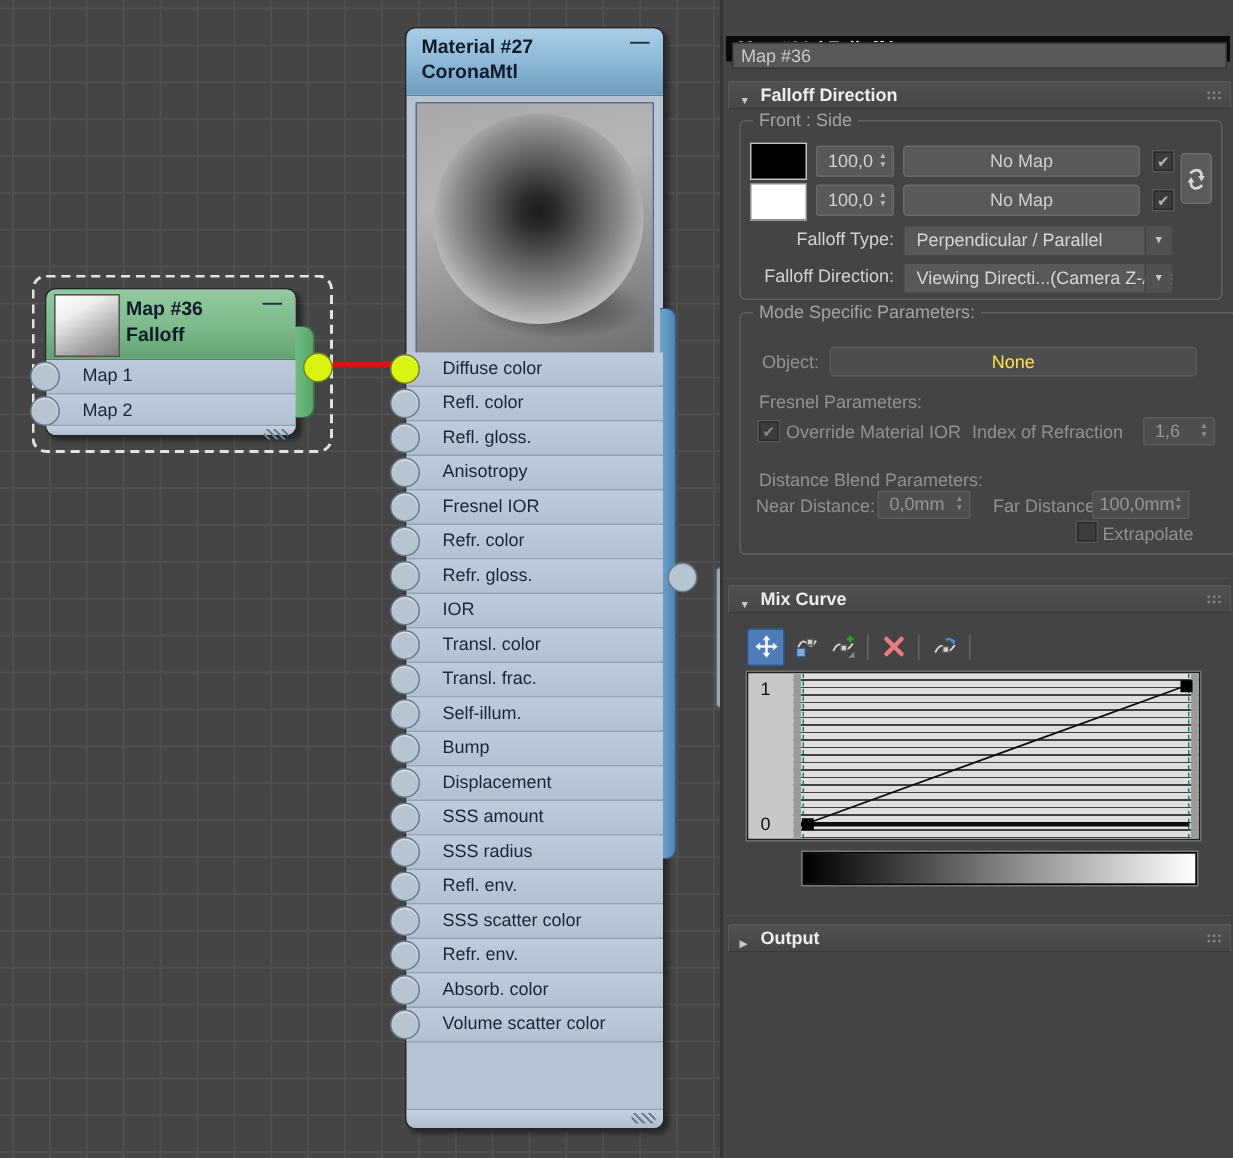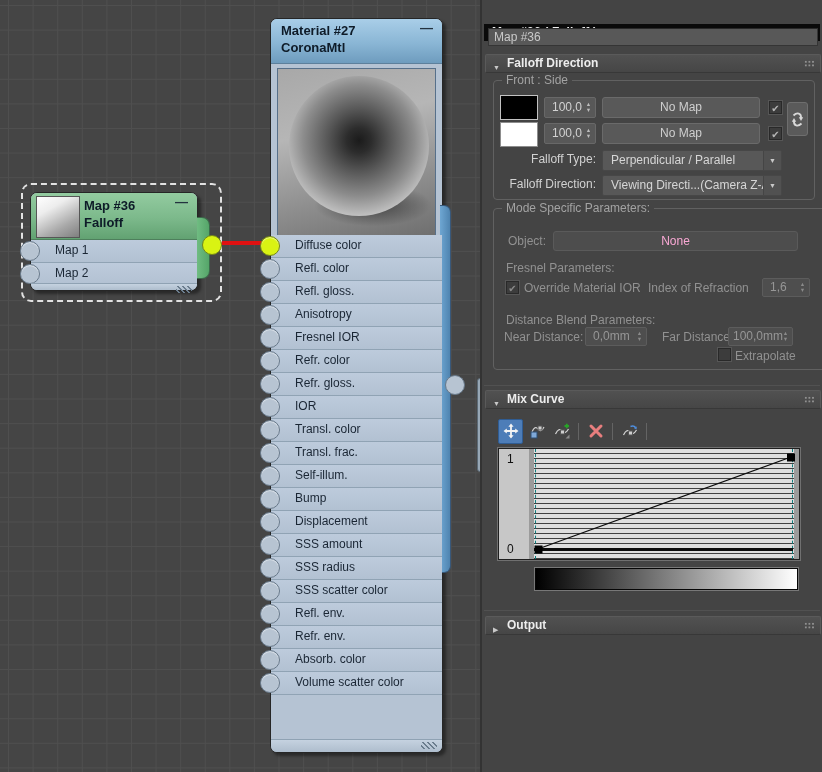--- a/index.html
+++ b/index.html
@@ -64,21 +64,21 @@
   .rh .ra{position:absolute;left:7px;top:4px;font-size:7px;color:#c8c8c8;font-weight:normal;}
   .rh .hd{position:absolute;right:5px;top:5px;width:11px;height:8px;
           background-image:radial-gradient(#909090 .8px,transparent 1px);background-size:3.6px 3.6px;}
   .grp{position:absolute;border:1px solid #616161;border-radius:4px;}
   .glab{position:absolute;top:-8px;left:8px;background:#444;padding:0 4px;font-size:12px;color:#a3a3a3;white-space:nowrap;}
   .pl{position:absolute;font-size:12px;color:#d2d2d2;white-space:nowrap;}
   .pl.dis{color:#919191;}
   .pl.rt{text-align:right;}
   .pbtn{position:absolute;background:#595959;border:1px solid #6a6a6a;border-radius:3px;
         font-size:12px;color:#cfcfcf;text-align:center;}
-  .pbtn.dis{background:#4d4d4d;color:#f9a8d4;border-color:#5a5a5a;}
+  .pbtn.dis{background:#4d4d4d;color:#fde047;border-color:#5a5a5a;}
   .spin{position:absolute;height:21px;background:#585858;border:1px solid #686868;border-radius:2px;
         font-size:12px;color:#d2d2d2;line-height:19px;padding-left:7px;}
   .spin.dis{background:#4e4e4e;color:#969696;border-color:#5c5c5c;}
   .spin .arr{position:absolute;right:1px;top:0;bottom:0;width:11px;display:flex;flex-direction:column;
              justify-content:center;gap:1px;}
   .spin .arr span{font-size:5.5px;line-height:5px;color:#bdbdbd;text-align:center;display:block;}
   .spin.dis .arr span{color:#8a8a8a;}
   .drop{position:absolute;height:21px;background:#585858;border:1px solid #474747;border-radius:2px;
         font-size:12px;color:#d6d6d6;line-height:19px;padding-left:8px;white-space:nowrap;overflow:hidden;}
   .dropbtn{position:absolute;right:0;top:0;bottom:0;width:17px;background:#515151;border-left:1px solid #454545;
@@ -200,26 +200,26 @@
     <span class="slot-label">SSS amount</span>
   </div>
 
   <div class="slot">
     <span class="socket"></span>
     <span class="slot-label">SSS radius</span>
   </div>
 
   <div class="slot">
     <span class="socket"></span>
+    <span class="slot-label">Refl. env.</span>
+  </div>
+
+  <div class="slot">
+    <span class="socket"></span>
     <span class="slot-label">SSS scatter color</span>
-  </div>
-
-  <div class="slot">
-    <span class="socket"></span>
-    <span class="slot-label">Refl. env.</span>
   </div>
 
   <div class="slot">
     <span class="socket"></span>
     <span class="slot-label">Refr. env.</span>
   </div>
 
   <div class="slot">
     <span class="socket"></span>
     <span class="slot-label">Absorb. color</span>

